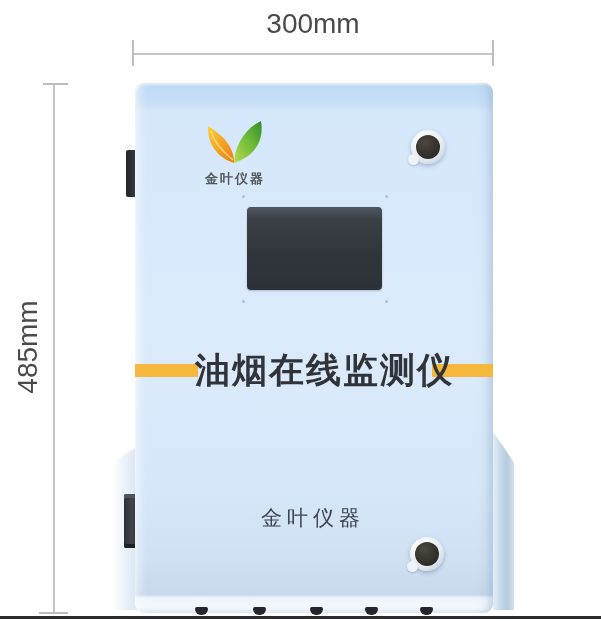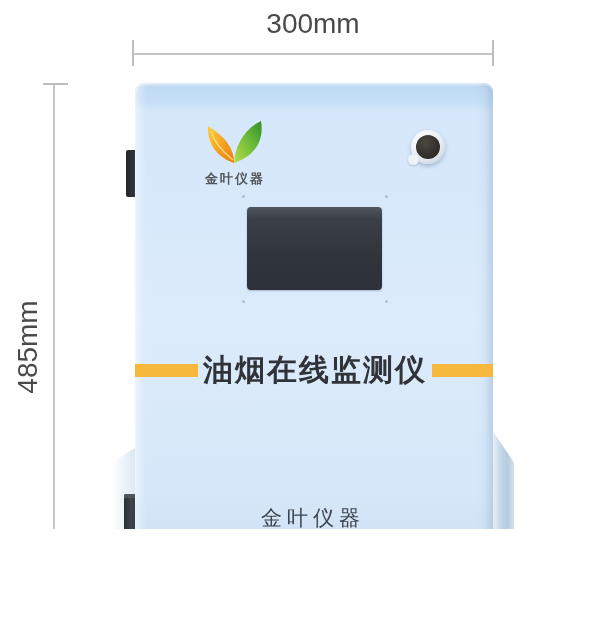--- a/index.html
+++ b/index.html
@@ -1,17 +1,17 @@
 <!DOCTYPE html>
 <html><head>
 <meta charset="utf-8">
 <style>
   * { margin:0; padding:0; box-sizing:border-box; }
   body { background:#fff; font-family:"Liberation Sans","DejaVu Sans",sans-serif; }
-  .stage { position:relative; width:601px; height:529px; background:#ffffff; overflow:hidden; }
+  .stage { position:relative; width:601px; height:621px; background:#ffffff; overflow:hidden; }
 
   
   .dim-text { color:#4a4a4a; font-size:28px; font-weight:400; }
   .w-label { position:absolute; left:133px; top:8px; width:360px; text-align:center; }
   .w-line  { position:absolute; left:133px; top:53px; width:360px; height:2px; background:#c6c6c6; }
   .w-tick  { position:absolute; top:40px; width:2px; height:26px; background:#bdbdbd; }
   .w-tick.left  { left:132px; }
   .w-tick.right { left:492px; }
 
   .h-label { position:absolute; left:-32px; top:332px; width:120px; height:30px; line-height:30px;
@@ -64,21 +64,21 @@
     background:linear-gradient(180deg,#51575f 0%,#3a4046 14%,#31363c 55%,#2c3137 100%);
     box-shadow:0 1px 2px rgba(70,95,125,.35); }
   .screw { position:absolute; width:3px; height:3px; border-radius:50%;
            background:#9db3cb; opacity:.75; }
 
   
   .bar { position:absolute; top:281px; height:13px; background:#f6b83c; }
   .bar.left  { left:0;  width:63px; }
   .bar.right { left:297px; width:61px; }
   .banner-title { position:absolute; left:60px; top:268px; width:240px; height:38px;
-    line-height:38px; text-align:center; font-size:30px; font-weight:bold;
+    line-height:38px; text-align:center; font-size:35px; font-weight:bold;
     color:#303338; letter-spacing:2px; white-space:nowrap; }
 
   
   .brand-text { position:absolute; left:58px; top:420px; width:240px; height:30px;
     line-height:30px; text-align:center; font-size:21px; color:#3d4450;
     letter-spacing:5px; font-weight:500; white-space:nowrap; }
 
   
   .knob { position:absolute; width:34px; height:34px; border-radius:50%;
     background:radial-gradient(circle at 35% 30%, #ffffff 0%, #e7edf4 55%, #bac7d4 100%);

